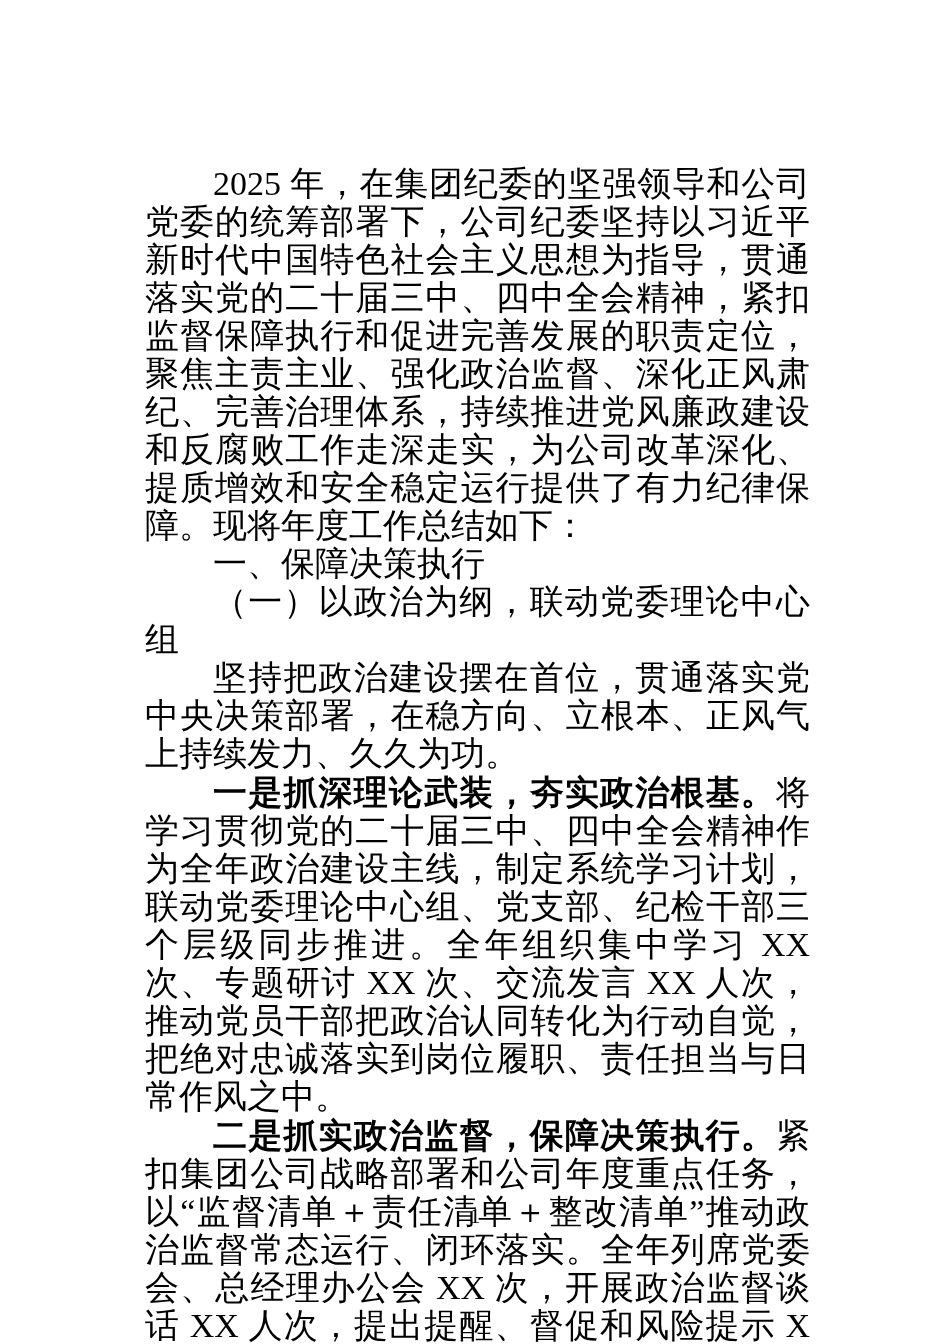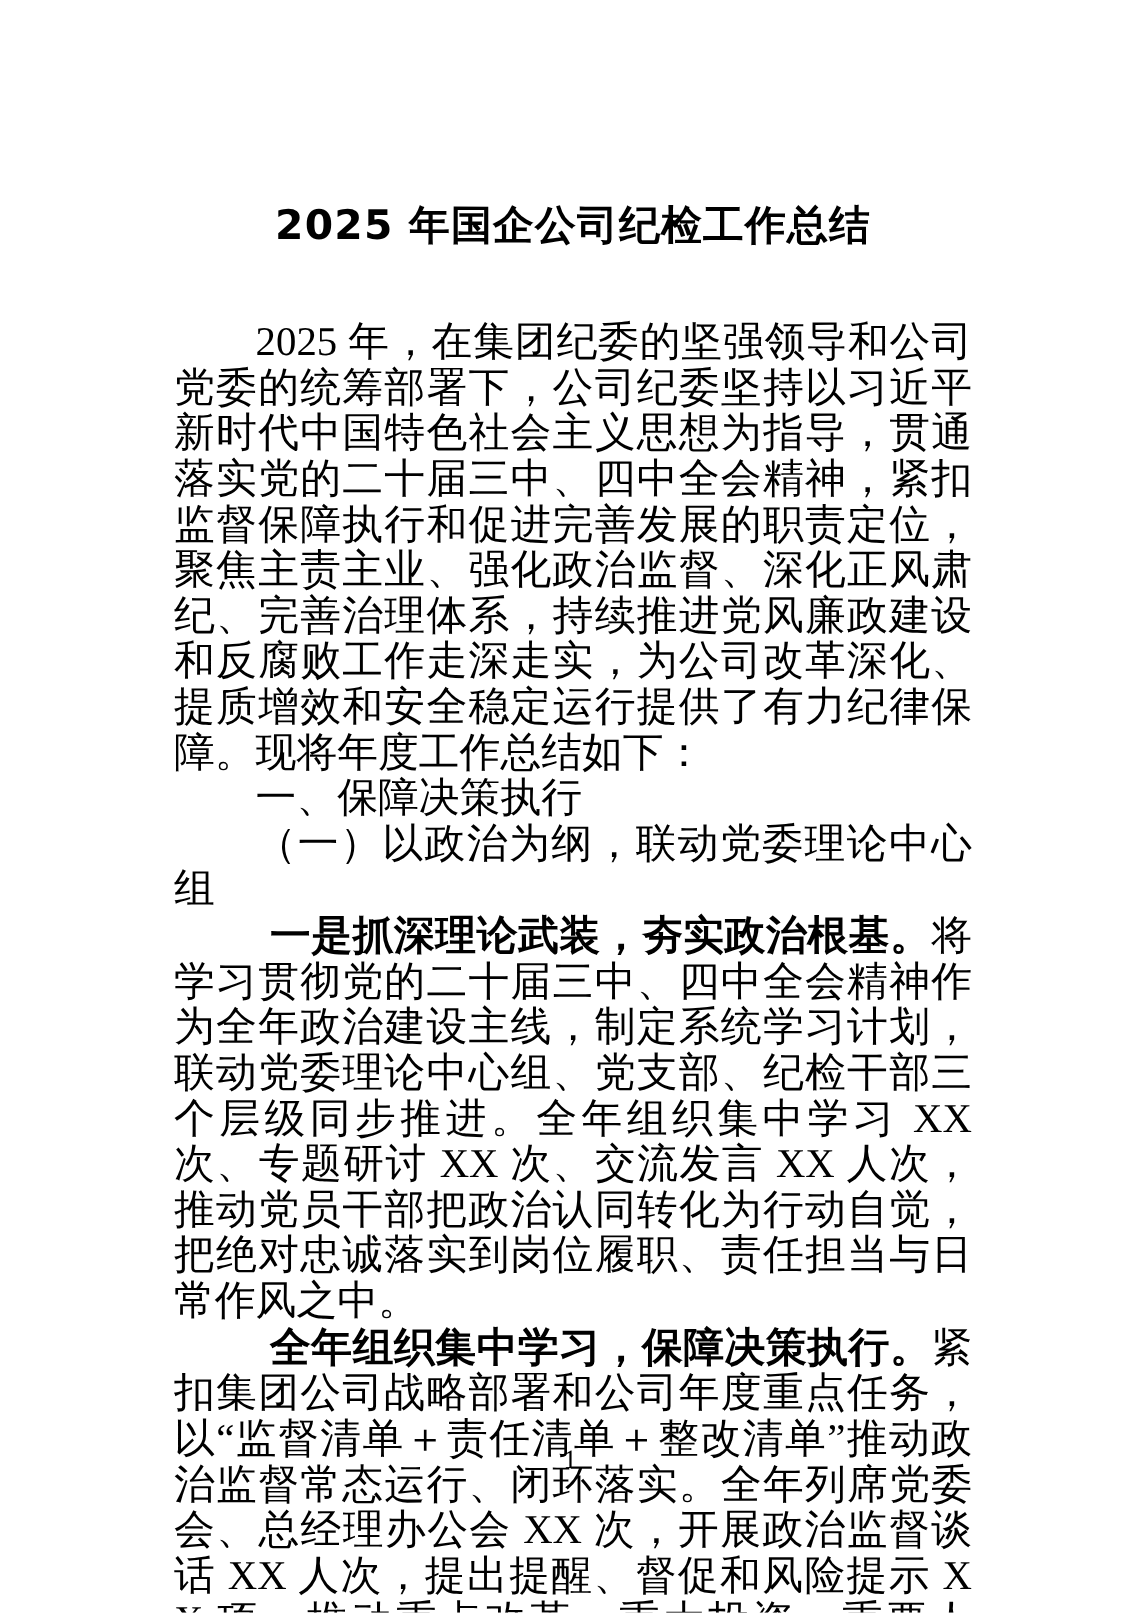--- a/index.html
+++ b/index.html
@@ -35,47 +35,46 @@
     margin: 0;
     font-size: 34px;
     line-height: 38px;
     text-align: justify;
     text-indent: 2em;
     word-break: break-all;
   }
   .lead {
     font-weight: 700;
     font-family: "DejaVu Sans", "Liberation Sans", sans-serif;
-    margin-left: 12px;
   }
   .page-number {
     position: absolute;
     bottom: 115px;
     left: 0;
     right: 0;
     text-align: center;
     font-size: 22px;
     line-height: 26px;
   }
 </style>
 </head>
 <body>
 
 <div class="page">
   <div class="content">
 
-    <h1 class="doc-title">2025 年国企公司纪检工作总结</h1>
 
     <p class="para"><span>2025 年，在集团纪委的坚强领导和公司党委的统筹部署下，公司纪委坚持以习近平新时代中国特色社会主义思想为指导，贯通落实党的二十届三中、四中全会精神，紧扣监督保障执行和促进完善发展的职责定位，聚焦主责主业、强化政治监督、深化正风肃纪、完善治理体系，持续推进党风廉政建设和反腐败工作走深走实，为公司改革深化、提质增效和安全稳定运行提供了有力纪律保障。现将年度工作总结如下：</span></p>
 
     <p class="para"><span>一、保障决策执行</span></p>
 
     <p class="para"><span>（一）以政治为纲，联动党委理论中心组</span></p>
 
+    <p class="para"><span>坚持把政治建设摆在首位，贯通落实党中央决策部署，在稳方向、立根本、正风气上持续发力、久久为功。</span></p>
 
     <p class="para"><b class="lead">一是抓深理论武装，夯实政治根基。</b><span>将学习贯彻党的二十届三中、四中全会精神作为全年政治建设主线，制定系统学习计划，联动党委理论中心组、党支部、纪检干部三个层级同步推进。全年组织集中学习 XX 次、专题研讨 XX 次、交流发言 XX 人次，推动党员干部把政治认同转化为行动自觉，把绝对忠诚落实到岗位履职、责任担当与日常作风之中。</span></p>
 
-    <p class="para"><b class="lead">全年组织集中学习，保障决策执行。</b><span>紧扣集团公司战略部署和公司年度重点任务，以“监督清单＋责任清单＋整改清单”推动政治监督常态运行、闭环落实。全年列席党委会、总经理办公会 XX 次，开展政治监督谈话 XX 人次，提出提醒、督促和风险提示 XX 项，推动重点改革、重大投资、重要人事、关键资源配置严格依规依矩、在制度框架内运行。</span></p>
+    <p class="para"><b class="lead">二是抓实政治监督，保障决策执行。</b><span>紧扣集团公司战略部署和公司年度重点任务，以“监督清单＋责任清单＋整改清单”推动政治监督常态运行、闭环落实。全年列席党委会、总经理办公会 XX 次，开展政治监督谈话 XX 人次，提出提醒、督促和风险提示 XX 项，推动重点改革、重大投资、重要人事、关键资源配置严格依规依矩、在制度框架内运行。</span></p>
 
   </div>
 
   <div class="page-number">1</div>
 </div>
 
 </body></html>

